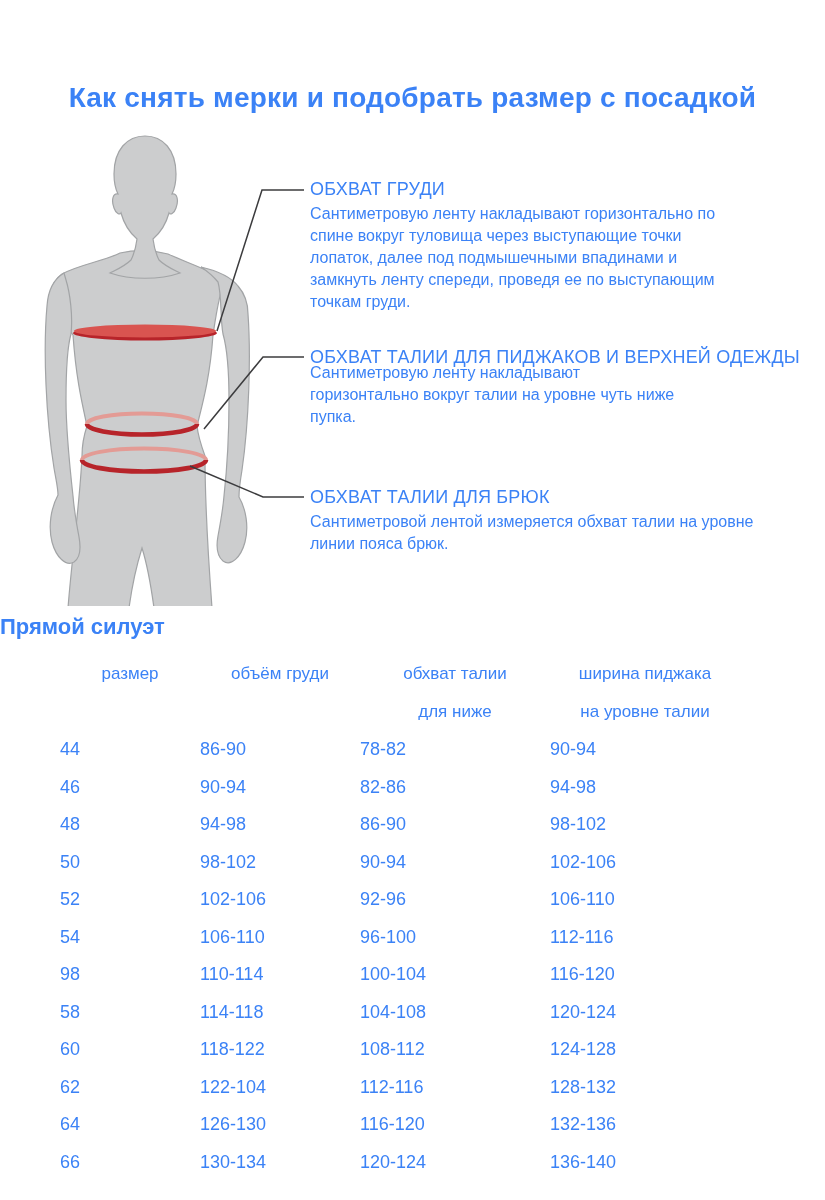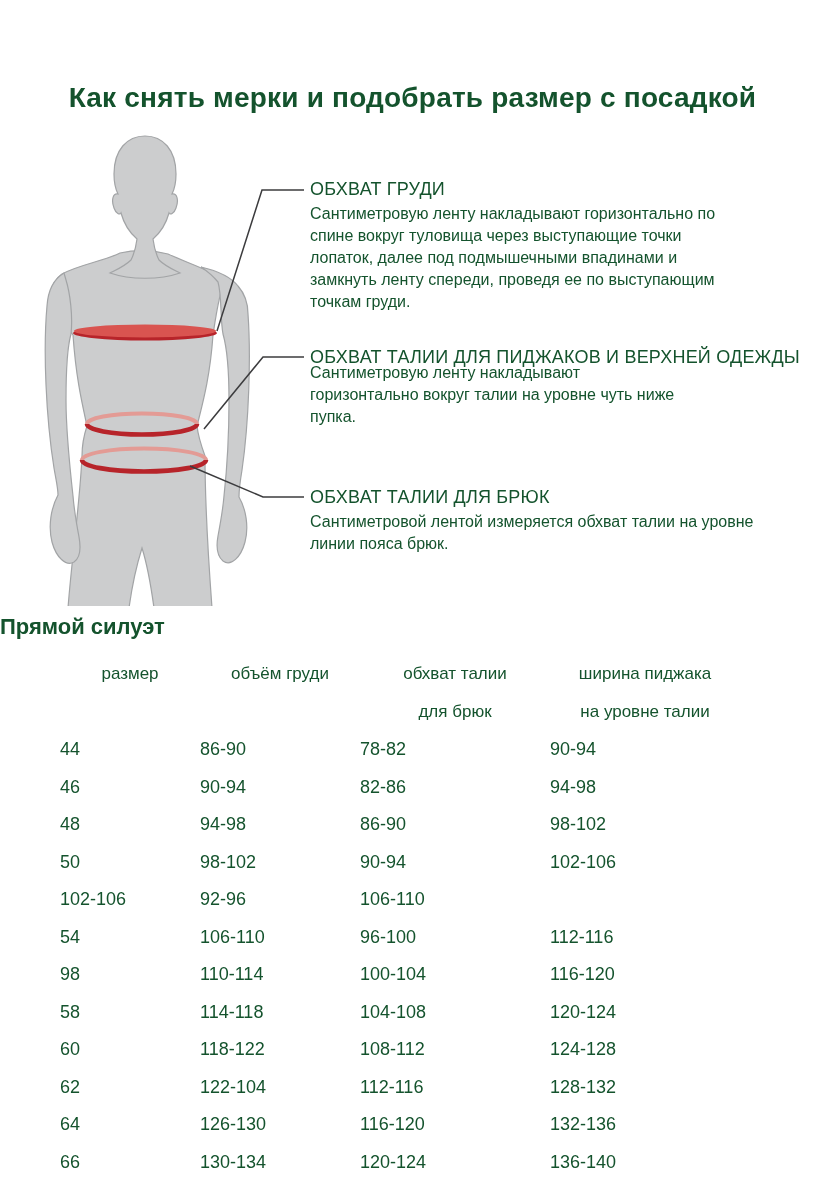--- a/index.html
+++ b/index.html
@@ -1,18 +1,18 @@
 <!DOCTYPE html>
 <html style="--silhouette: #cccdce; --silhouette-outline: #a2a4a6; --band-dark: #b7242a; --band-light: #e39b95; --chest-fill: #d95450; --connector: #3c3c3e;"><head>
 <meta charset="utf-8">
 <style>
   html,body{margin:0;padding:0;background:#ffffff;}
   .page{
     position:relative;width:825px;height:1200px;background:#ffffff;
-    font-family:"Liberation Sans","DejaVu Sans",sans-serif;color:#14532d;
+    font-family:"Liberation Sans","DejaVu Sans",sans-serif;color:#3b82f6;
     overflow:hidden;margin:0 auto;
   }
   .page-title{
     position:absolute;left:0;top:82px;width:825px;text-align:center;
     font-size:28px;font-weight:bold;letter-spacing:0.2px;
   }
   .figure-wrap{position:absolute;left:20px;top:130px;width:300px;height:476px;}
   .body-shape{fill:var(--silhouette);stroke:var(--silhouette-outline);stroke-width:1.2;}
   .band-dark-fill{fill:var(--band-dark);}
   .band-chest-top{fill:var(--chest-fill);}
@@ -146,21 +146,21 @@
       <div class="hcell">
         <div class="hline">размер</div>
         <div class="hline"></div>
       </div>
       <div class="hcell">
         <div class="hline">объём груди</div>
         <div class="hline"></div>
       </div>
       <div class="hcell">
         <div class="hline">обхват талии</div>
-        <div class="hline">для брюк</div>
+        <div class="hline">для ниже</div>
       </div>
       <div class="hcell">
         <div class="hline">ширина пиджака</div>
         <div class="hline">на уровне талии</div>
       </div>
     </div>
     <div>
         <div class="trow">
           <div class="tcell">44</div>
           <div class="tcell">86-90</div>
@@ -179,20 +179,21 @@
           <div class="tcell">86-90</div>
           <div class="tcell">98-102</div>
         </div>
         <div class="trow">
           <div class="tcell">50</div>
           <div class="tcell">98-102</div>
           <div class="tcell">90-94</div>
           <div class="tcell">102-106</div>
         </div>
         <div class="trow">
+          <div class="tcell">52</div>
           <div class="tcell">102-106</div>
           <div class="tcell">92-96</div>
           <div class="tcell">106-110</div>
         </div>
         <div class="trow">
           <div class="tcell">54</div>
           <div class="tcell">106-110</div>
           <div class="tcell">96-100</div>
           <div class="tcell">112-116</div>
         </div>

